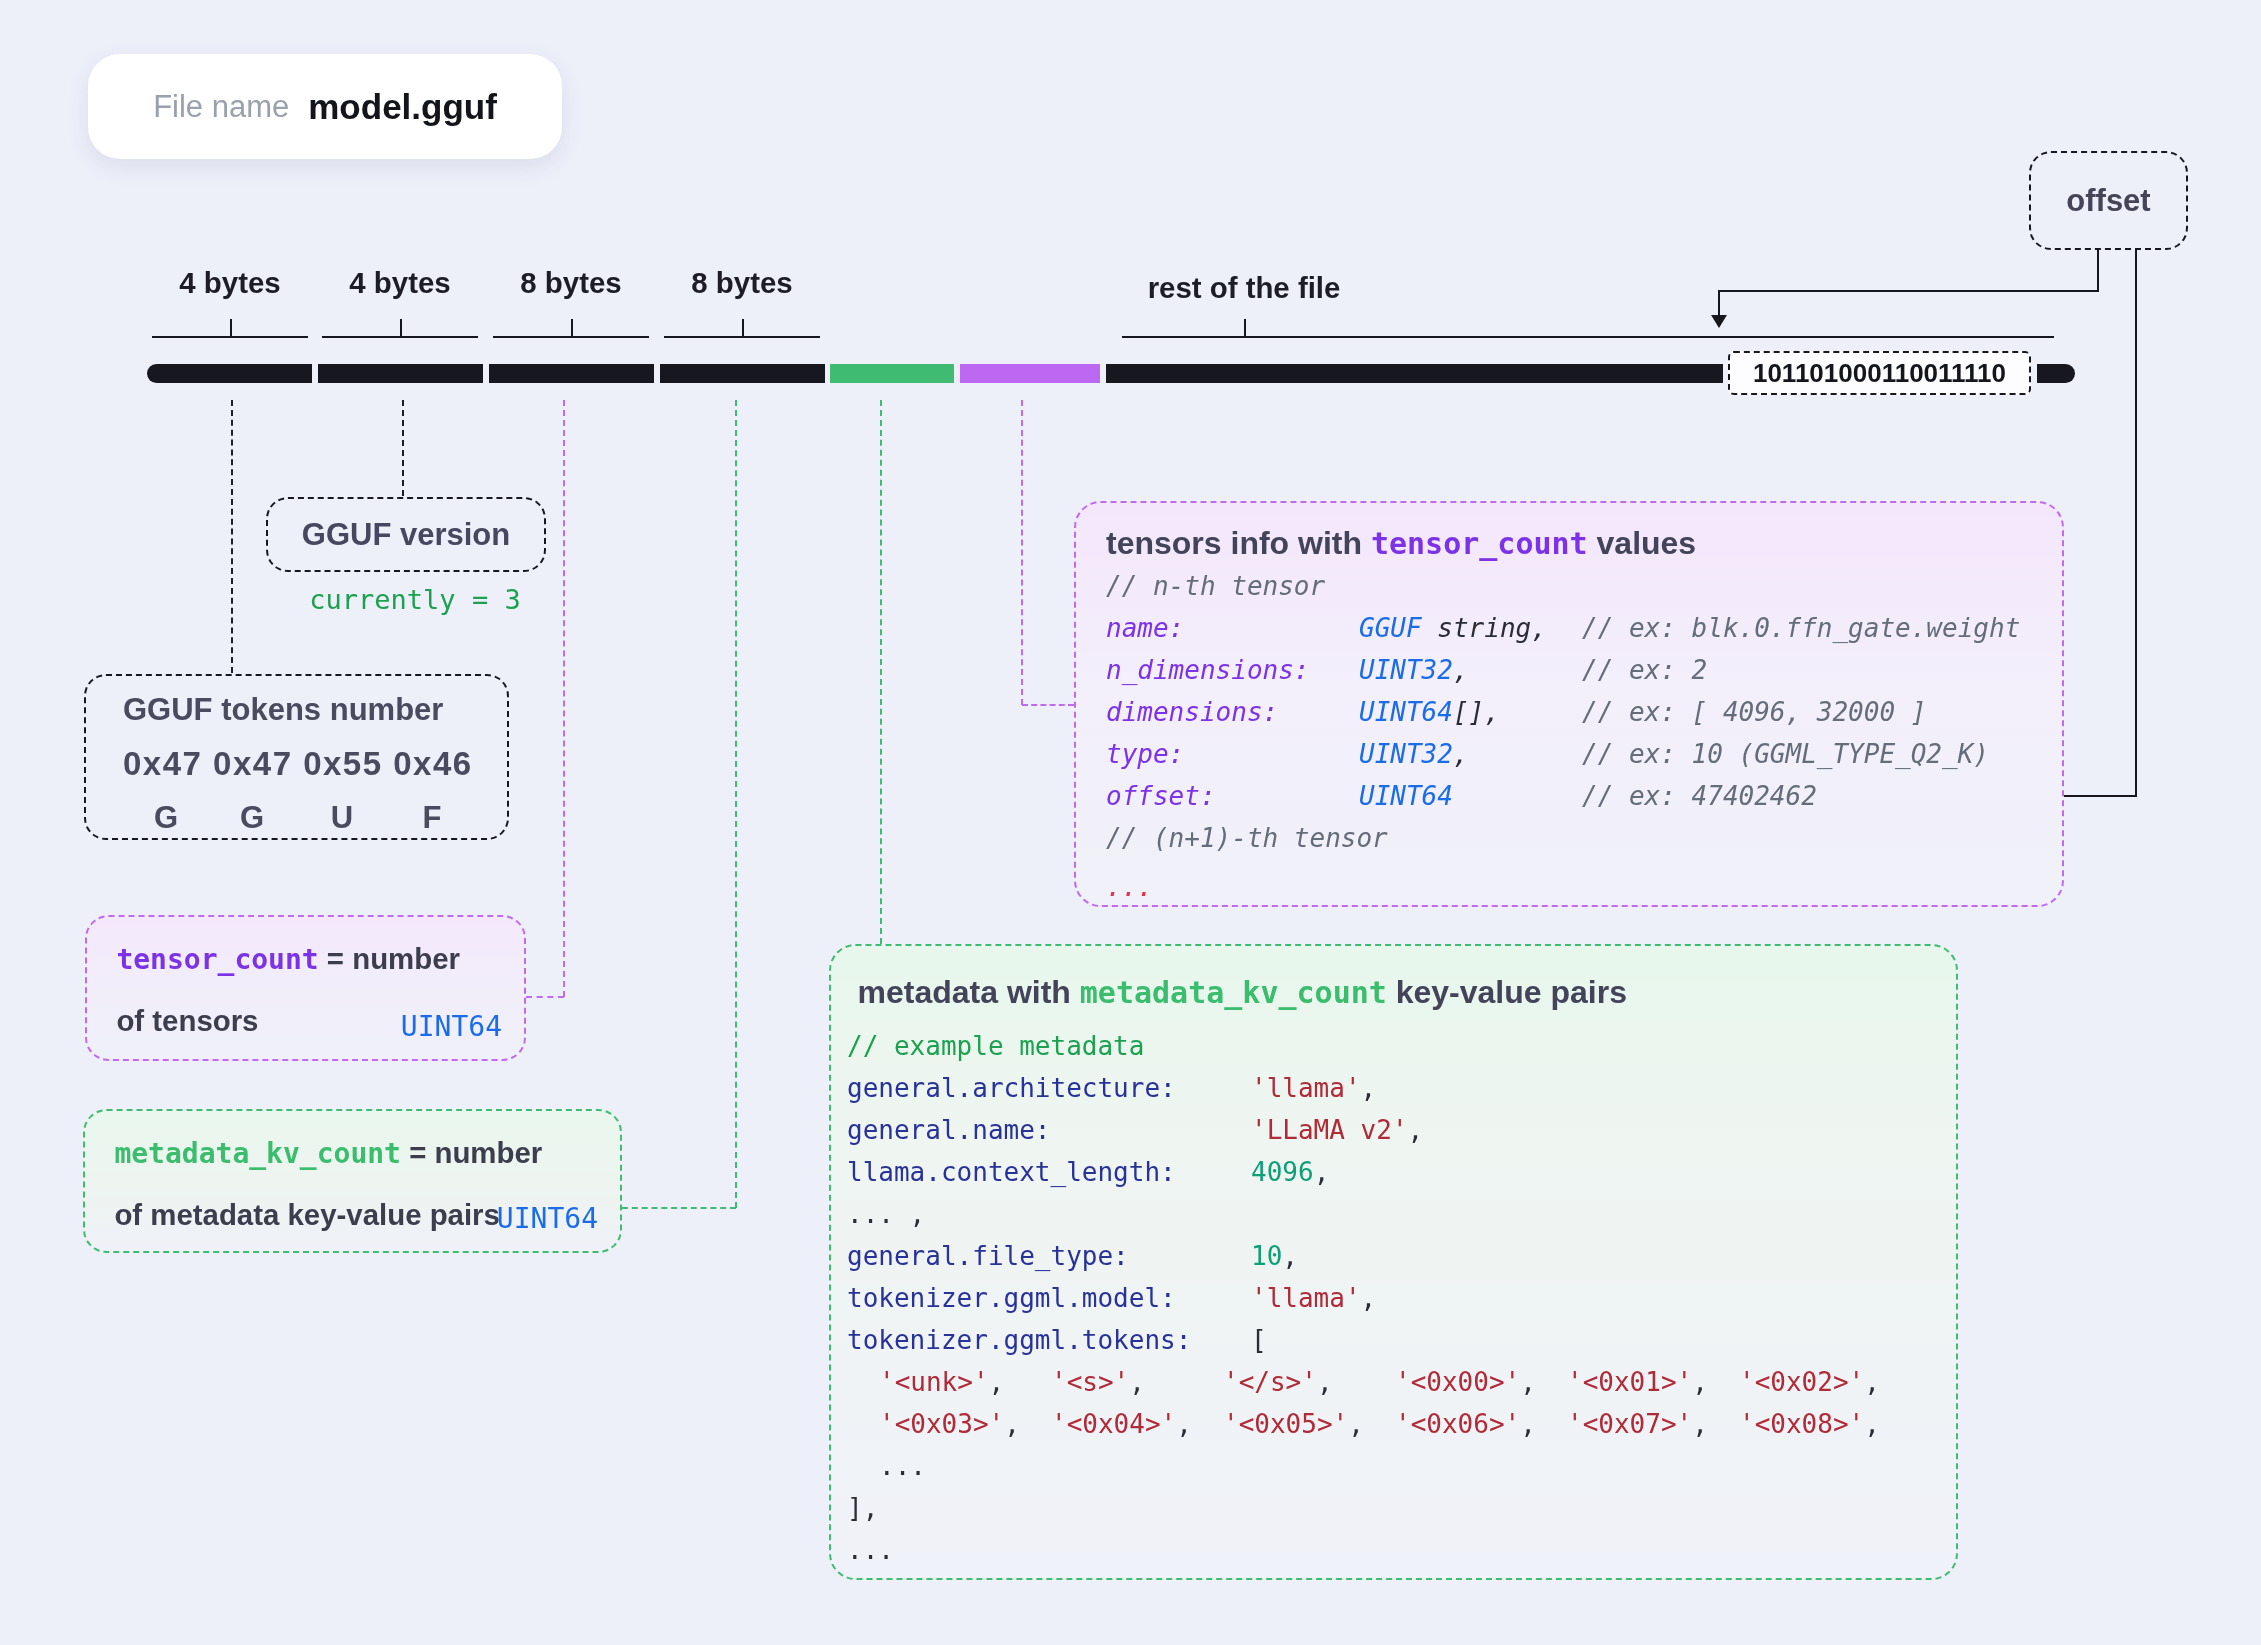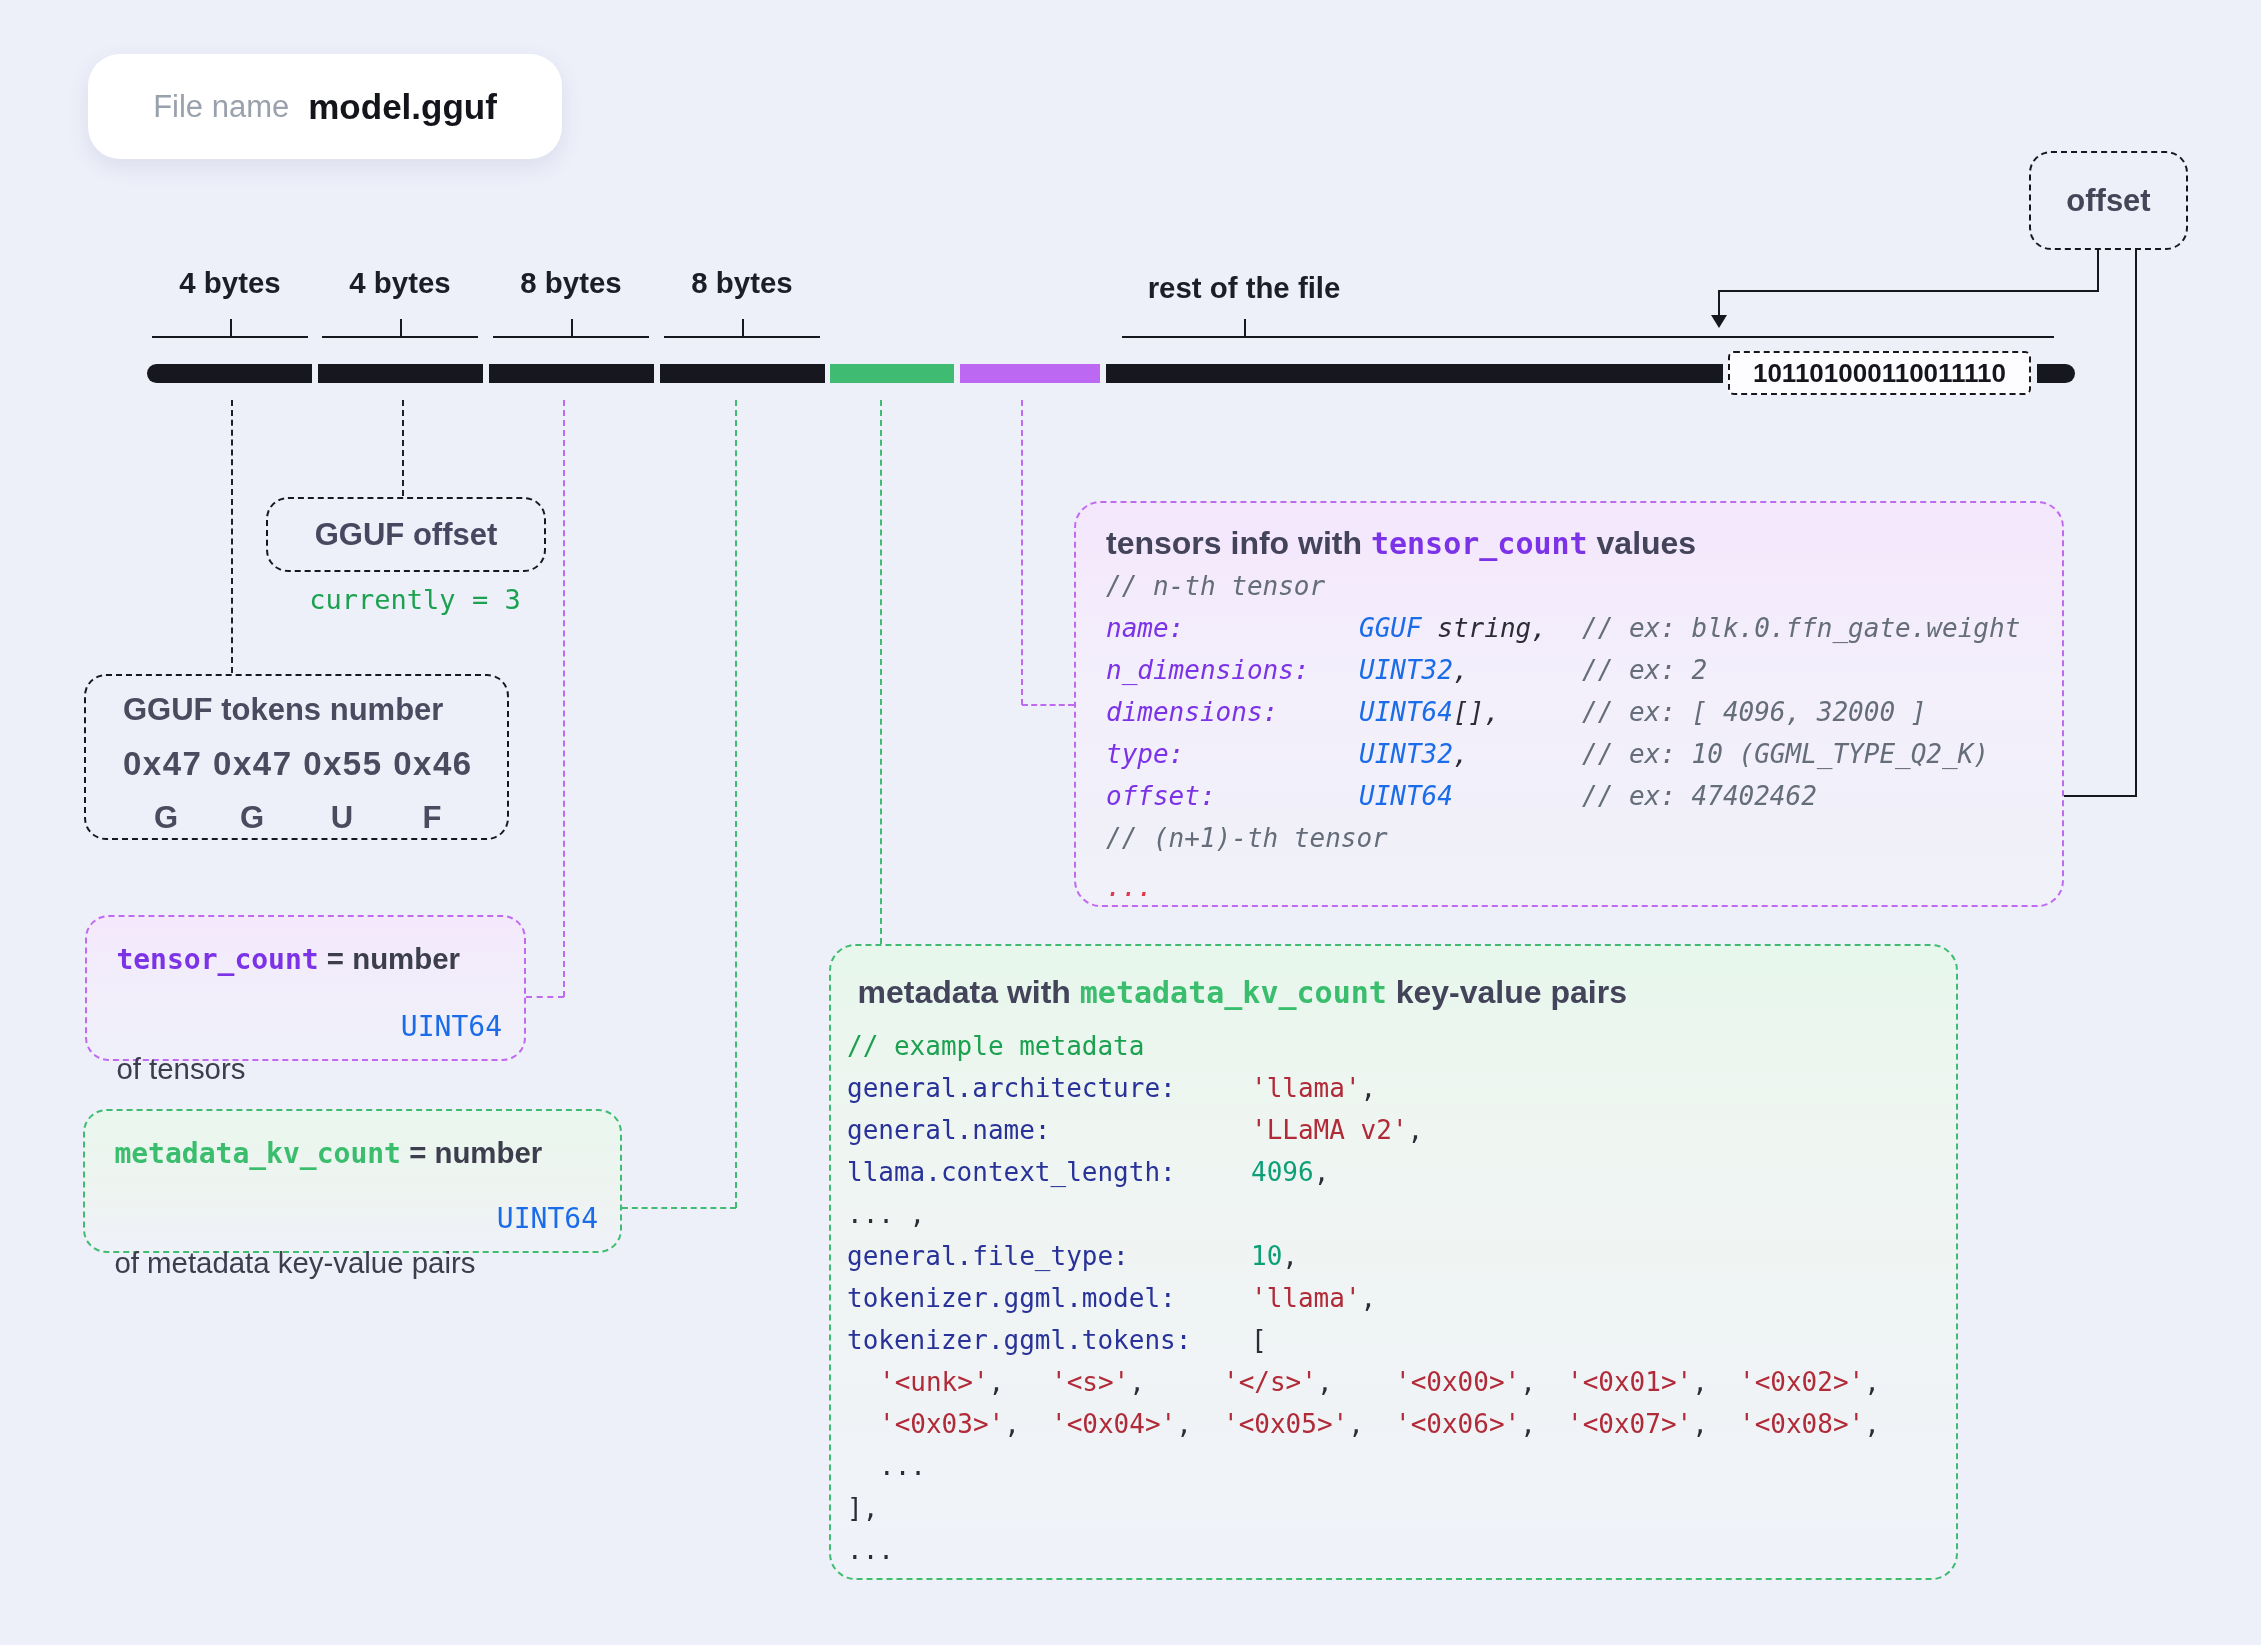--- a/index.html
+++ b/index.html
@@ -60,21 +60,21 @@
   .magic-hex{left:37px;top:69px;font-size:33px;font-weight:700;color:#4a4b5e;letter-spacing:1.5px;white-space:nowrap;}
   .magic-letter{top:124px;transform:translateX(-50%);font-size:31px;font-weight:700;color:#4a4b5e;}
 
   
   .count-box{border-radius:23.6px;box-sizing:border-box;}
   .tc-box{left:85px;top:915px;width:441px;height:146px;border:2.9px dashed #c06af0;
           background:linear-gradient(180deg,#f4e9fc 0%,#f1eefa 55%,#eff0f9 100%);}
   .kv-box{left:83px;top:1109px;width:539px;height:144px;border:2.9px dashed #3fbc71;
           background:linear-gradient(180deg,#e9f7ee 0%,#eef4f0 55%,#eff1f8 100%);}
   .count-line1{left:29.4px;top:25px;white-space:nowrap;}
-  .count-line2{left:29.4px;top:87px;font-size:29.4px;font-weight:400;color:#3c3d4d;white-space:nowrap;margin-top:48px;}
+  .count-line2{left:29.4px;top:87px;font-size:29.4px;font-weight:700;color:#3c3d4d;white-space:nowrap;}
   .count-name{font-size:28px;font-weight:700;}
   .tc-name{color:#7c33e8;}
   .kv-name{color:#3bbd6e;}
   .count-eq{font-size:29.4px;font-weight:600;color:#3c3d4d;}
   .count-type{right:22px;bottom:16px;font-size:28px;color:#1b6ce8;}
 
   
   .panel{border-radius:26.5px;box-sizing:border-box;}
   .tensors-panel{left:1074px;top:501px;width:990px;height:406px;border:2.9px dashed #c06af0;
                  background:linear-gradient(180deg,#f4e7fc 0%,#f3effb 45%,#f0f1f9 100%);}
@@ -164,21 +164,21 @@
   </div>
   <div class="abs vline" style="left:2097px;top:250px;height:42px;"></div>
   <div class="abs hline" style="left:1718px;top:290px;width:381px;"></div>
   <div class="abs vline" style="left:1718px;top:290px;height:25px;"></div>
   <div class="abs arr-down" style="left:1711px;top:315px;"></div>
   <div class="abs vline" style="left:2135px;top:250px;height:546px;"></div>
   <div class="abs hline" style="left:1861px;top:795px;width:276px;"></div>
   <div class="abs arr-left" style="left:1848px;top:788px;"></div>
 
   <div class="abs outline-box version-box">
-    <span>GGUF offset</span>
+    <span>GGUF version</span>
   </div>
   <div class="abs currently mono">currently = 3</div>
 
   <div class="abs magic-box">
     <div class="abs magic-title">GGUF tokens number</div>
     <div class="abs magic-hex">0x47 0x47 0x55 0x46</div>
     <span class="abs magic-letter" style="left:80px;">G</span>
     <span class="abs magic-letter" style="left:166px;">G</span>
     <span class="abs magic-letter" style="left:256px;">U</span>
     <span class="abs magic-letter" style="left:346px;">F</span>

